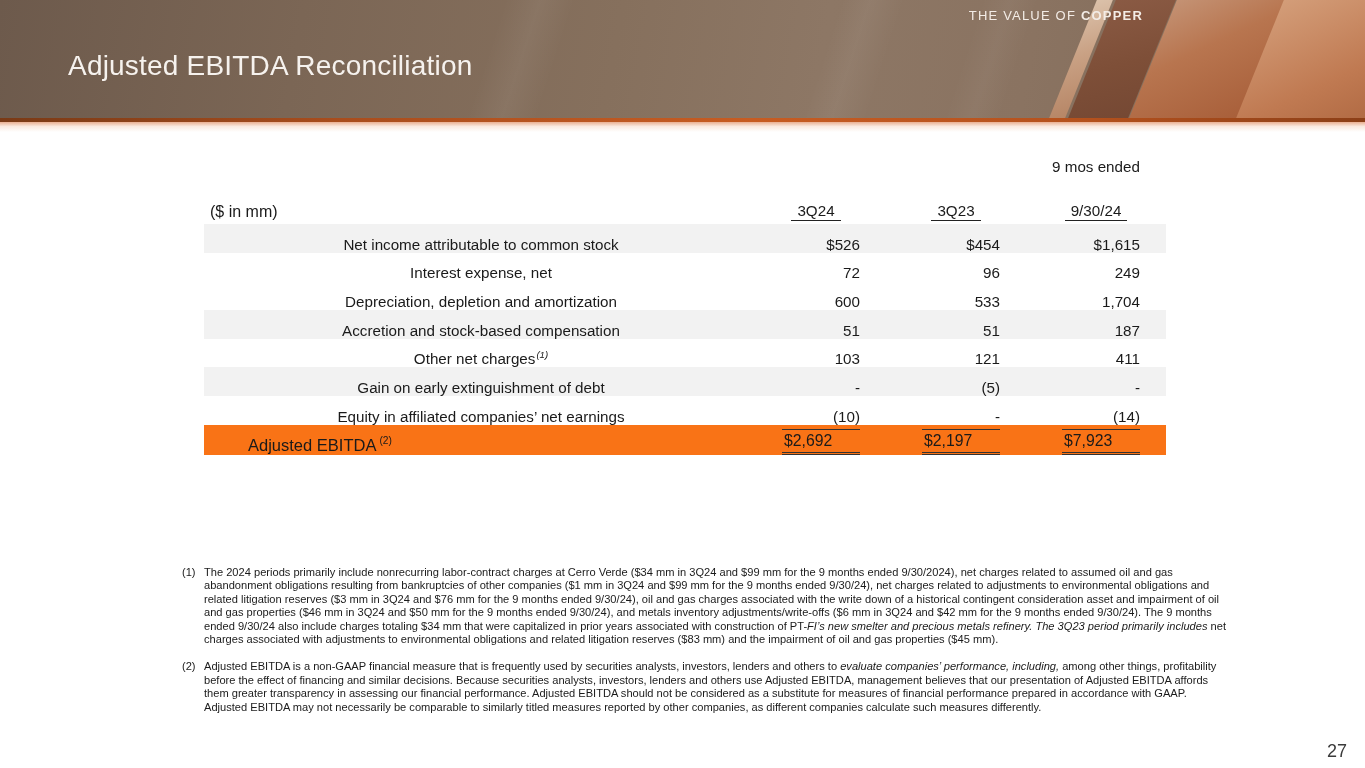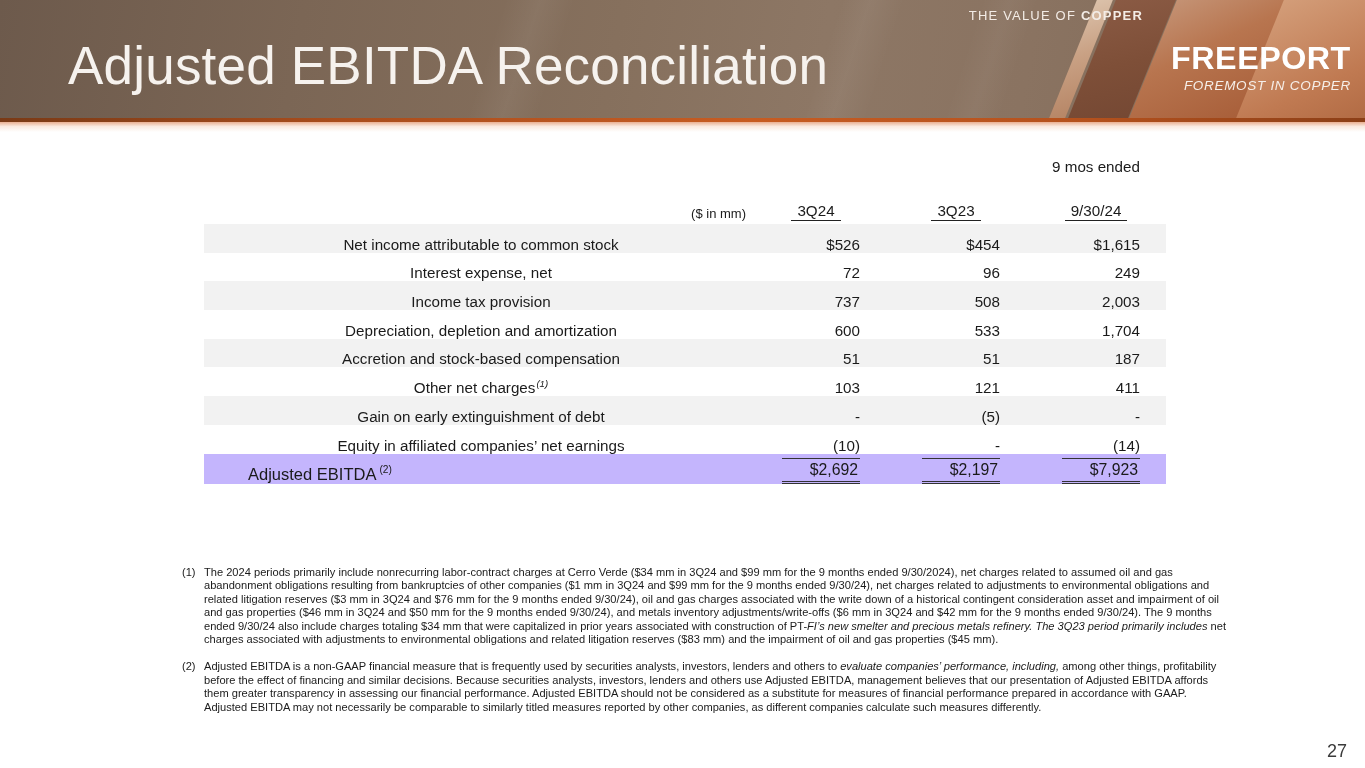--- a/index.html
+++ b/index.html
@@ -57,21 +57,21 @@
   }
   .wedge-d {           
     left: 1300px;
     width: 160px;
     background: linear-gradient(150deg, #d9a885 0%, #c07a52 55%, #a35c36 100%);
   }
   .slide-title {
     position: absolute;
     left: 68px;
     top: 38px;
-    font-size: 53px;
+    font-size: 28px;
     line-height: 56px;
     color: #f6f2ee;
     font-weight: 400;
     letter-spacing: 0.2px;
     white-space: nowrap;
   }
   .tagline {
     position: absolute;
     right: 222px;
     top: 8px;
@@ -139,24 +139,23 @@
     font-weight: 400;
   }
   .col-label  { width: 542px; }
   .col-num    { width: 140px; }
 
   
   tr.head-row td {
     padding-bottom: 3px;
     height: 52px;
     vertical-align: bottom;
-    text-align: right;
   }
   .unit-label {
-    font-size: 13px;
+    font-size: 16px;
     padding-left: 6px;
     display: inline-block;
   }
   .hdr-top {
     display: block;
     font-size: 15.2px;
     white-space: nowrap;
   }
   .hdr-key {
     display: inline-block;
@@ -192,38 +191,38 @@
     margin-left: 1px;
   }
   sup.fn2 {
     font-size: 10.2px;
     vertical-align: super;
     margin-left: 3px;
     font-style: normal;
   }
 
   
-  tr.total-row { height: 30px; background: #c4b5fd; }
+  tr.total-row { height: 30px; background: #f97316; }
   tr.total-row td.lbl {
     padding-left: 44px;
     font-size: 16.5px;
     white-space: nowrap;
   }
   tr.total-row td.val {
     text-align: right;
     padding-right: 26px;
     white-space: nowrap;
   }
   .total-num {
     display: inline-block;
     border-top: 1.2px solid #333;
     border-bottom: 3.4px double #333;
     padding: 2px 2px 2px 2px;
     min-width: 74px;
-    text-align: right;
+    text-align: left;
     font-size: 15.8px;
   }
 
   
   .footnotes {
     position: absolute;
     left: 182px;
     top: 566px;
     width: 1046px;
     font-size: 11.1px;
@@ -259,24 +258,20 @@
   <div class="hdr-sheen"></div>
   <div class="wedge wedge-a"></div>
   <div class="wedge wedge-b"></div>
   <div class="wedge wedge-c"></div>
   <div class="wedge wedge-d"></div>
 
   <div class="slide-title">Adjusted EBITDA Reconciliation</div>
 
   <div class="tagline"><span>THE VALUE OF </span><b>COPPER</b></div>
 
-  <div class="brandmark">
-    <div class="brand-name">FREEPORT</div>
-    <div class="brand-sub">FOREMOST IN COPPER</div>
-  </div>
 </div>
 <div class="accent-rule"></div>
 <div class="accent-glow"></div>
 
 <div class="table-wrap">
   <table class="recon">
     <colgroup>
       <col class="col-label">
         <col class="col-num">
         <col class="col-num">
@@ -313,26 +308,20 @@
           <td class="val">$526</td>
           <td class="val">$454</td>
           <td class="val">$1,615</td>
         </tr>
         <tr class="data-row">
           <td class="lbl">Interest expense, net</td>
           <td class="val">72</td>
           <td class="val">96</td>
           <td class="val">249</td>
         </tr>
-        <tr class="data-row shaded">
-          <td class="lbl">Income tax provision</td>
-          <td class="val">737</td>
-          <td class="val">508</td>
-          <td class="val">2,003</td>
-        </tr>
         <tr class="data-row">
           <td class="lbl">Depreciation, depletion and amortization</td>
           <td class="val">600</td>
           <td class="val">533</td>
           <td class="val">1,704</td>
         </tr>
         <tr class="data-row shaded">
           <td class="lbl">Accretion and stock-based compensation</td>
           <td class="val">51</td>
           <td class="val">51</td>

